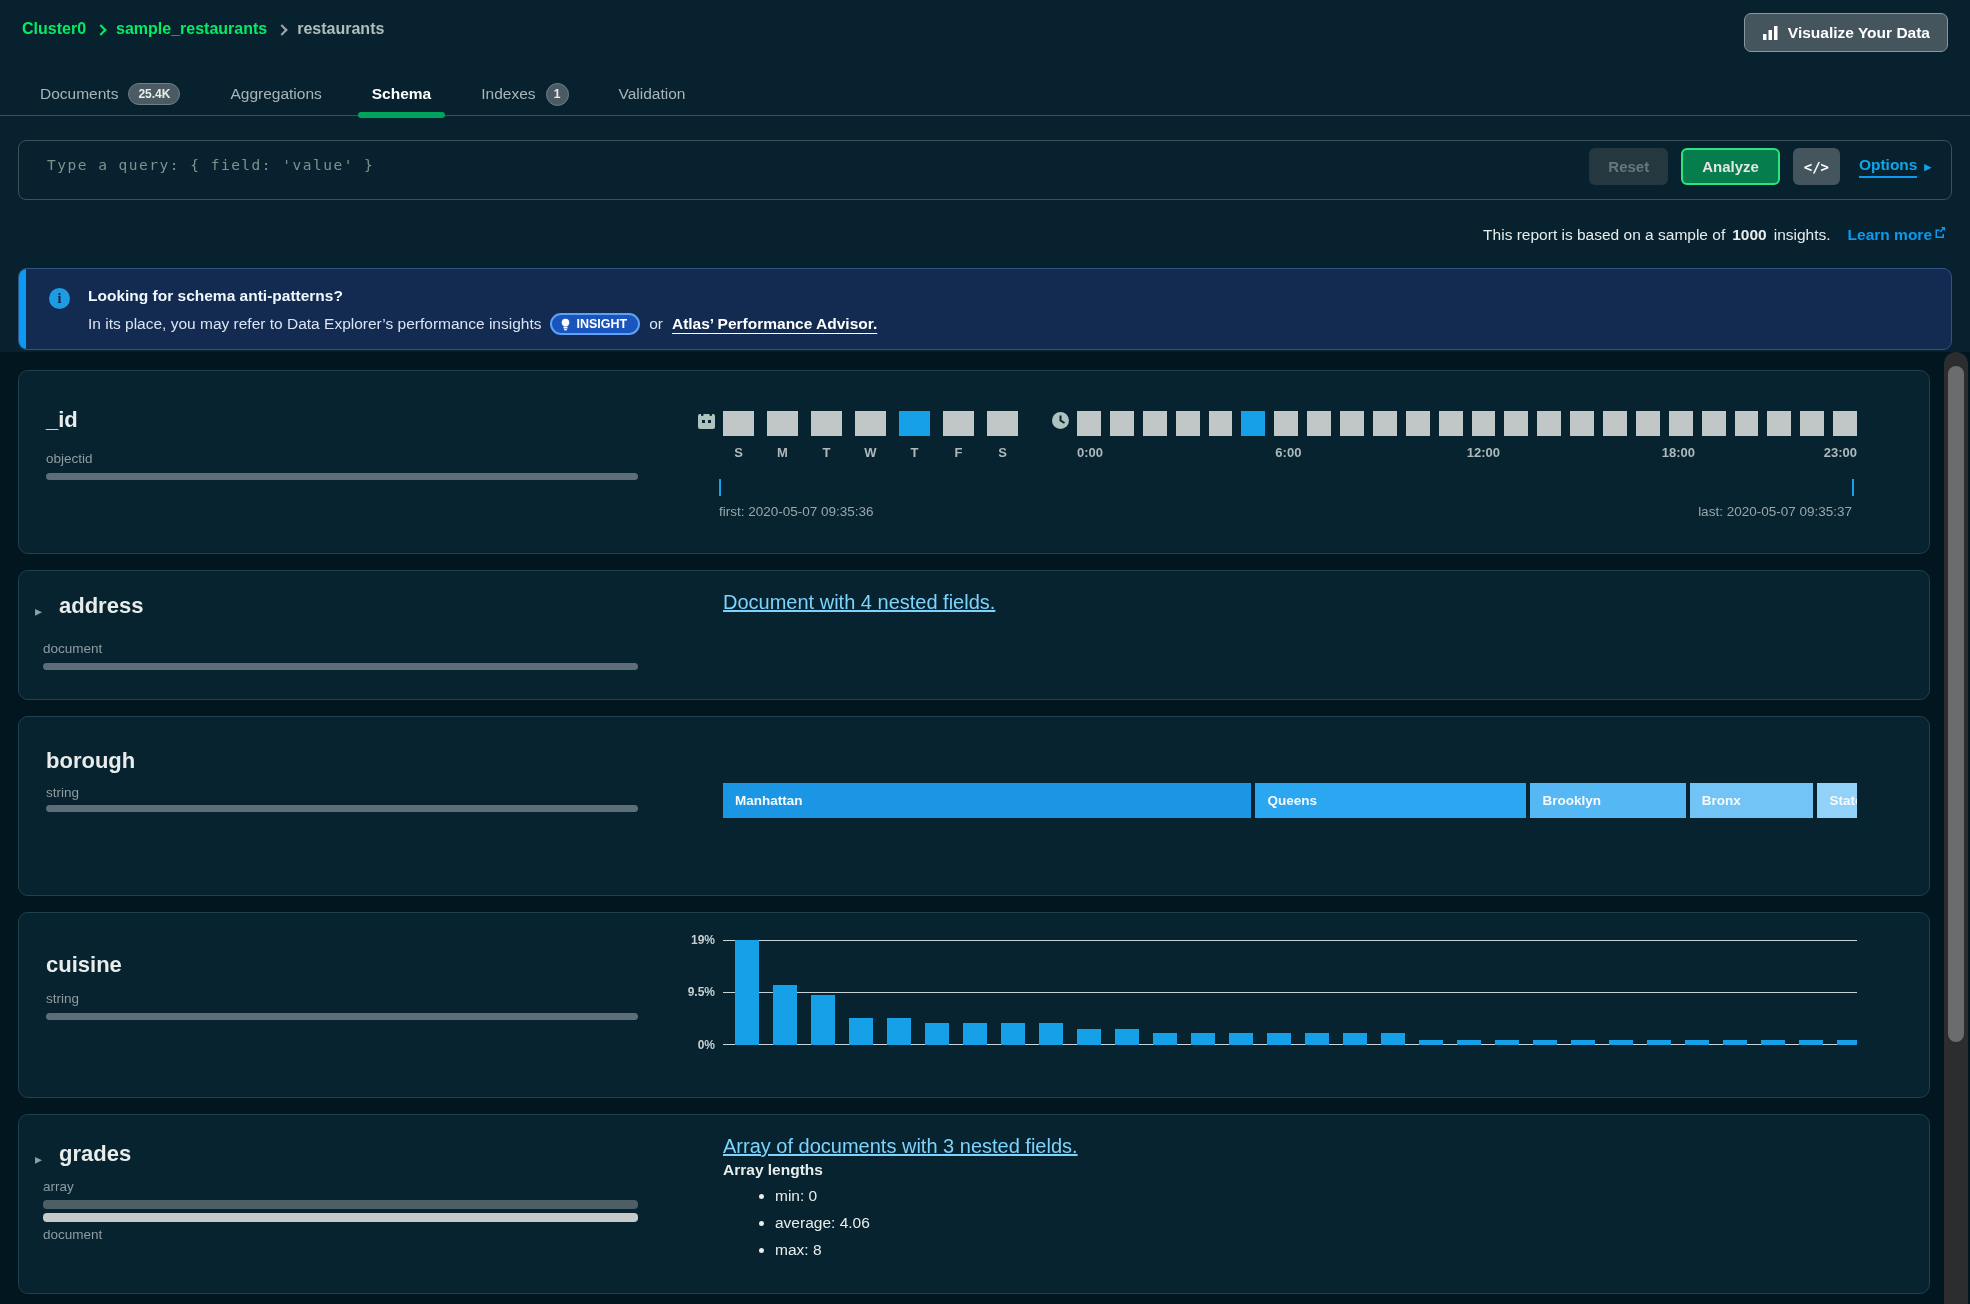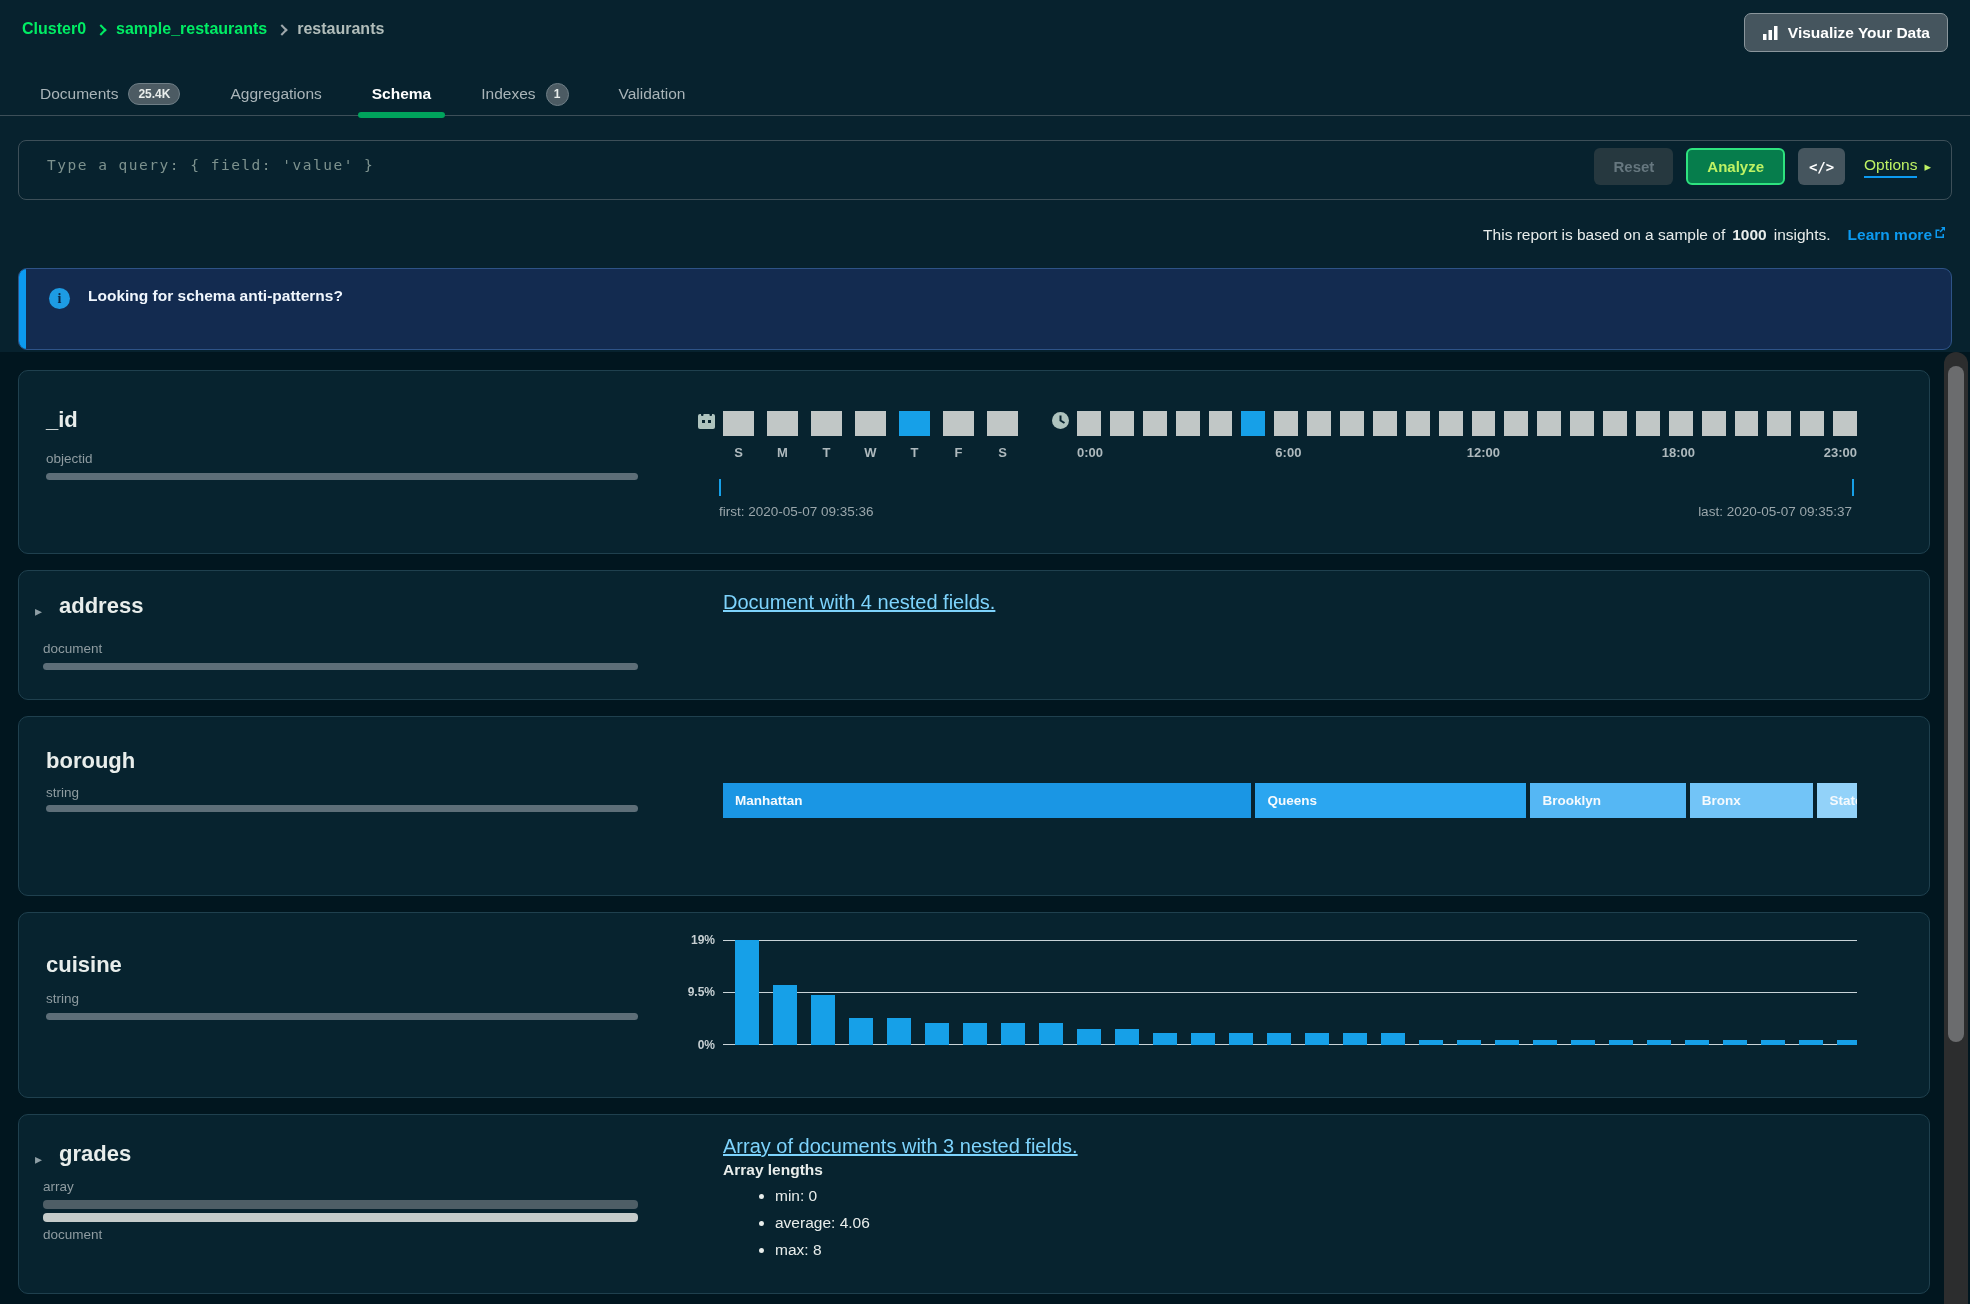--- a/index.html
+++ b/index.html
@@ -34,23 +34,23 @@
   .badge { background: #4C5B63; border: 1px solid #6E7E86; color: #E8EDEB; font-size: 12px; font-weight: bold; }
   .badge.pill { border-radius: 11px; padding: 3px 9px; }
   .badge.round { width: 23px; height: 23px; border-radius: 50%; display: flex; align-items: center; justify-content: center; }
 
   
   .query-bar { position: absolute; left: 18px; top: 140px; width: 1934px; height: 60px; border: 1px solid #3D4F58; border-radius: 8px; }
   .query-placeholder { position: absolute; left: 28px; top: 16px; font-family: "DejaVu Sans Mono", monospace; font-size: 14.5px; letter-spacing: 1.5px; color: #7D928E; }
   .query-controls { position: absolute; right: 12px; top: 7px; display: flex; align-items: center; gap: 13px; }
   .btn { height: 37px; border-radius: 6px; font-size: 15px; font-weight: bold; display: flex; align-items: center; justify-content: center; cursor: pointer; }
   .btn-reset { padding: 0 19px; background: #26383F; color: #66777F; }
-  .btn-analyze { padding: 0 19px; background: #067D4C; border: 2px solid #2EE37F; color: #bef264; }
+  .btn-analyze { padding: 0 19px; background: #067D4C; border: 2px solid #2EE37F; color: #e5e5e5; }
   .btn-code { width: 47px; background: #45555E; color: #FFFFFF; font-family: "DejaVu Sans Mono", monospace; font-size: 14px; }
-  .options-link { display: flex; align-items: center; gap: 7px; margin-left: 6px; margin-right: 8px; color: #bef264; font-size: 15.5px; font-weight: normal; cursor: pointer; }
+  .options-link { display: flex; align-items: center; gap: 7px; margin-left: 6px; margin-right: 8px; color: #0ea5e9; font-size: 15.5px; font-weight: bold; cursor: pointer; }
   .options-text { border-bottom: 2.5px solid #0C9AF0; padding-bottom: 2px; }
   .tri { font-size: 13px; }
 
   
   .report-note { position: absolute; right: 24px; top: 226px; font-size: 15.5px; color: #E8EDEB; display: flex; align-items: center; gap: 7px; }
   .report-note b { font-weight: bold; }
   .learn-more { color: #0C9AF0; font-weight: bold; margin-left: 10px; display: flex; align-items: flex-start; gap: 2px; cursor: pointer; }
 
   
   .banner { position: absolute; left: 18px; top: 268px; width: 1934px; height: 82px; background: #132B50; border: 1px solid #2E5387; border-radius: 9px; overflow: hidden; }
@@ -180,20 +180,33 @@
           <path d="M1.5 3.5 h4 v1.5 h-2.5 v5.5 h5.5 v-2.5 h1.5 v4 h-8.5 z" fill="#0C9AF0"></path>
           <path d="M7 1 h4 v4 l-1.5 -1.5 l-3 3 l-1 -1 l3 -3 z" fill="#0C9AF0"></path>
         </svg>
       </span>
     </div>
 
     <div class="banner">
       <div class="banner-stripe"></div>
       <div class="banner-icon">i</div>
       <div class="banner-title">Looking for schema anti-patterns?</div>
+      <div class="banner-line2">
+        <span>In its place, you may refer to Data Explorer’s performance insights</span>
+        <span class="insight-pill">
+          <svg width="11" height="13" viewBox="0 0 11 13">
+            <circle cx="5.5" cy="4.5" r="3.8" fill="#FFFFFF"></circle>
+            <rect x="3.5" y="8.5" width="4" height="2" fill="#FFFFFF"></rect>
+            <rect x="4.2" y="11" width="2.6" height="1.4" fill="#FFFFFF"></rect>
+          </svg>
+          <span>INSIGHT</span>
+        </span>
+        <span>or</span>
+        <span class="advisor-link">Atlas’ Performance Advisor.</span>
+      </div>
     </div>
   </div>
 
   <div class="main-region">
 
     <div class="card" style="top: 18px; height: 184px;">
       <div class="fname" style="left: 27px; top: 36px;">_id</div>
       <div class="ftype" style="left: 27px; top: 80px;">objectid</div>
       <div class="fbar" style="left: 27px; top: 102px;"></div>
 

